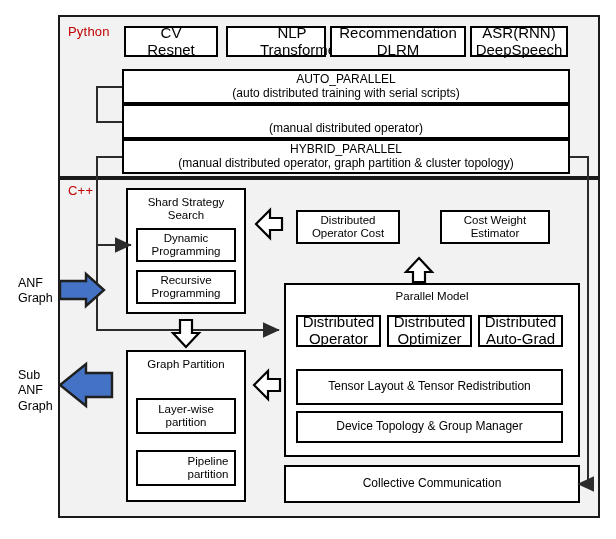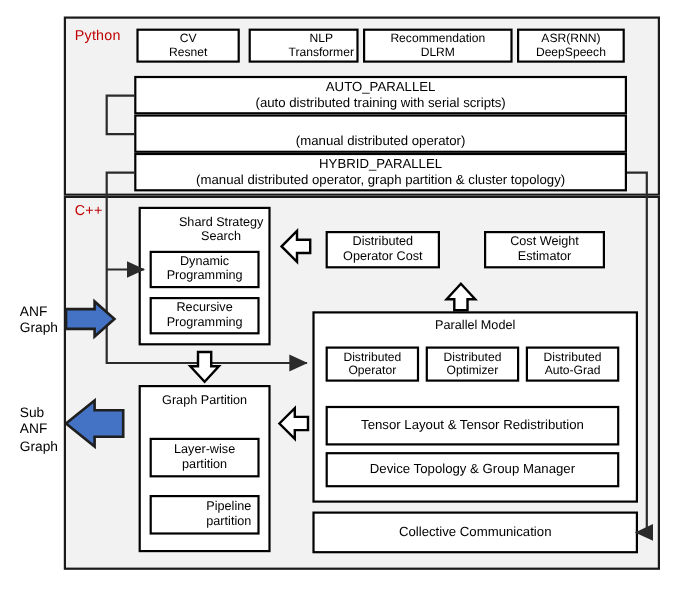--- a/index.html
+++ b/index.html
@@ -66,21 +66,21 @@
   }
   .side-label {
     color: #000000;
     font-size: 12.5px;
     line-height: 1.22;
     text-align: left;
   }
 
   svg.ov { position: absolute; left: 0; top: 0; width: 616px; height: 539px; overflow: visible; pointer-events: none; }
 
-  .t11 { font-size: 11px; }
+  .t11 { font-size: 15px; }
   .t115 { font-size: 11.5px; }
   .t12 { font-size: 12px; }
 </style>
 </head>
 <body>
 
 <div id="stage">
 
   <div class="abs section-frame" style="left:58px; top:15px; width:542px; height:163px;"></div>
 
@@ -107,21 +107,21 @@
   </div>
   <div class="abs box t12" style="left:122px; top:139px; width:448px; height:35px;">
     <span class="box-inner-label"><span>HYBRID_PARALLEL</span><br><span>(manual distributed operator, graph partition &amp; cluster topology)</span></span>
   </div>
 
   <div class="abs section-frame" style="left:58px; top:178px; width:542px; height:340px;"></div>
 
   <div class="abs lang-label" style="left:68px; top:184px; width:50px;">C++</div>
 
   <div class="abs group" style="left:126px; top:188px; width:120px; height:126px;">
-    <div class="group-title t115" style="top:6px;margin-left:15px;">
+    <div class="group-title t115" style="top:6px;">
       <span>Shard Strategy</span><br><span>Search</span>
     </div>
   </div>
   <div class="abs box t115" style="left:136px; top:228px; width:100px; height:34px;">
     <span class="box-inner-label"><span>Dynamic</span><br><span>Programming</span></span>
   </div>
   <div class="abs box t115" style="left:136px; top:270px; width:100px; height:34px;">
     <span class="box-inner-label"><span>Recursive</span><br><span>Programming</span></span>
   </div>
 

